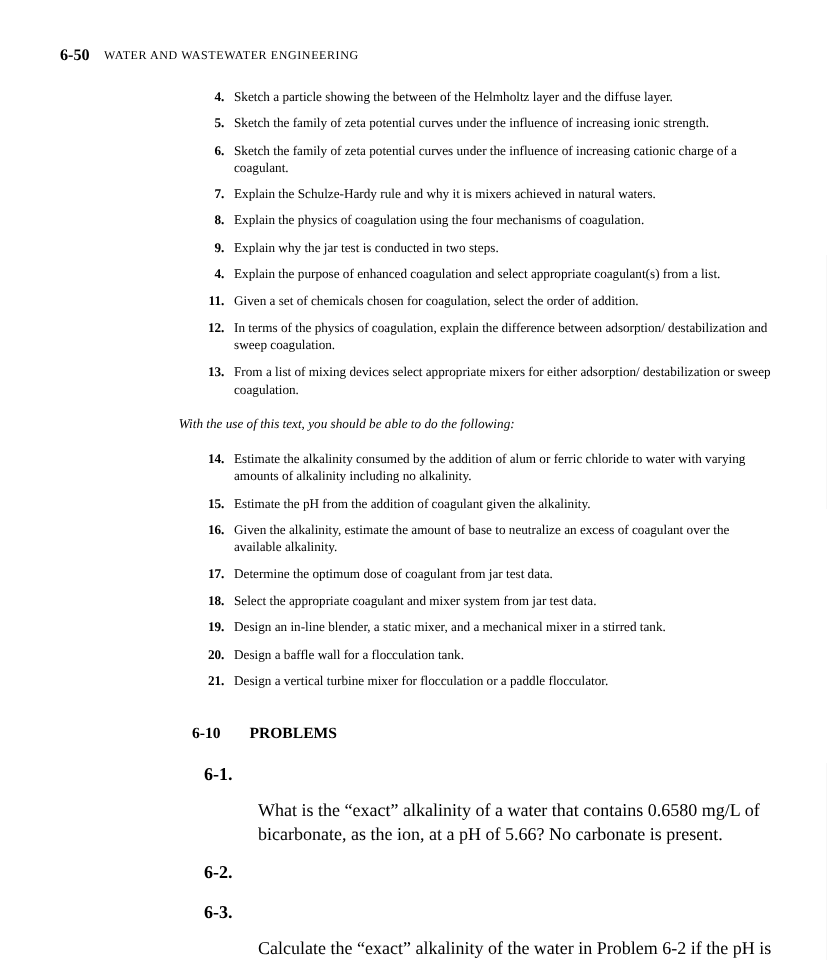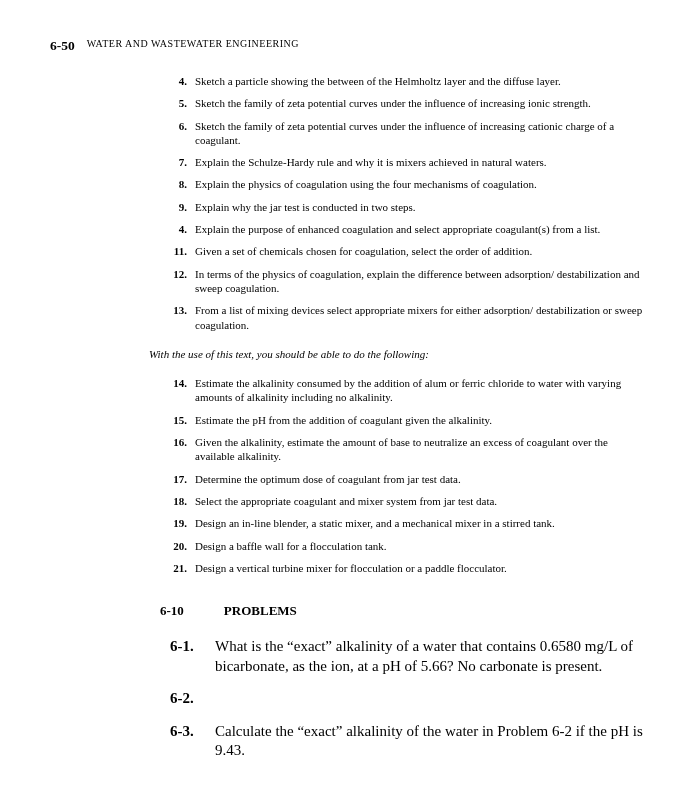--- a/index.html
+++ b/index.html
@@ -14,21 +14,21 @@
     background: #ffffff;
     color: #000000;
     font-family: "Liberation Serif", serif;
     box-sizing: border-box;
     padding: 38px 40px 0 50px;
     overflow: hidden;
     position: relative;
   }
   .page-header {
     display: flex;
-    align-items: flex-start;
+    align-items: center;
     gap: 12px;
     margin-bottom: 20px;
   }
   .page-num {
     font-weight: bold;
     font-size: 13.5px;
   }
   .running-title {
     font-size: 10px;
     letter-spacing: 0.5px;
@@ -55,40 +55,41 @@
     max-width: 454px;
   }
   .intro-note {
     font-style: italic;
     font-size: 11px;
     margin: 15px 0 15px 4px;
     line-height: 1.3;
   }
   .problems-heading {
     display: flex;
-    gap: 40px;
+    gap: 24px;
     font-size: 13px;
     font-weight: bold;
     margin: 28px 0 18px 15px;
   }
   .prob-item {
     display: flex;
     margin-bottom: 13px;
     font-size: 15px;
     line-height: 1.3;
   }
   .prob-num {
     font-weight: bold;
     width: 45px;
     margin-left: 25px;
     flex-shrink: 0;
   }
   .prob-text {
     flex: 1;
     max-width: 434px;
+    margin-top: 30px;
   }
 </style>
 </head>
 <body>
 
 <div class="page">
 
   <header class="page-header">
     <span class="page-num">6-50</span>
     <span class="running-title">WATER AND WASTEWATER ENGINEERING</span>

